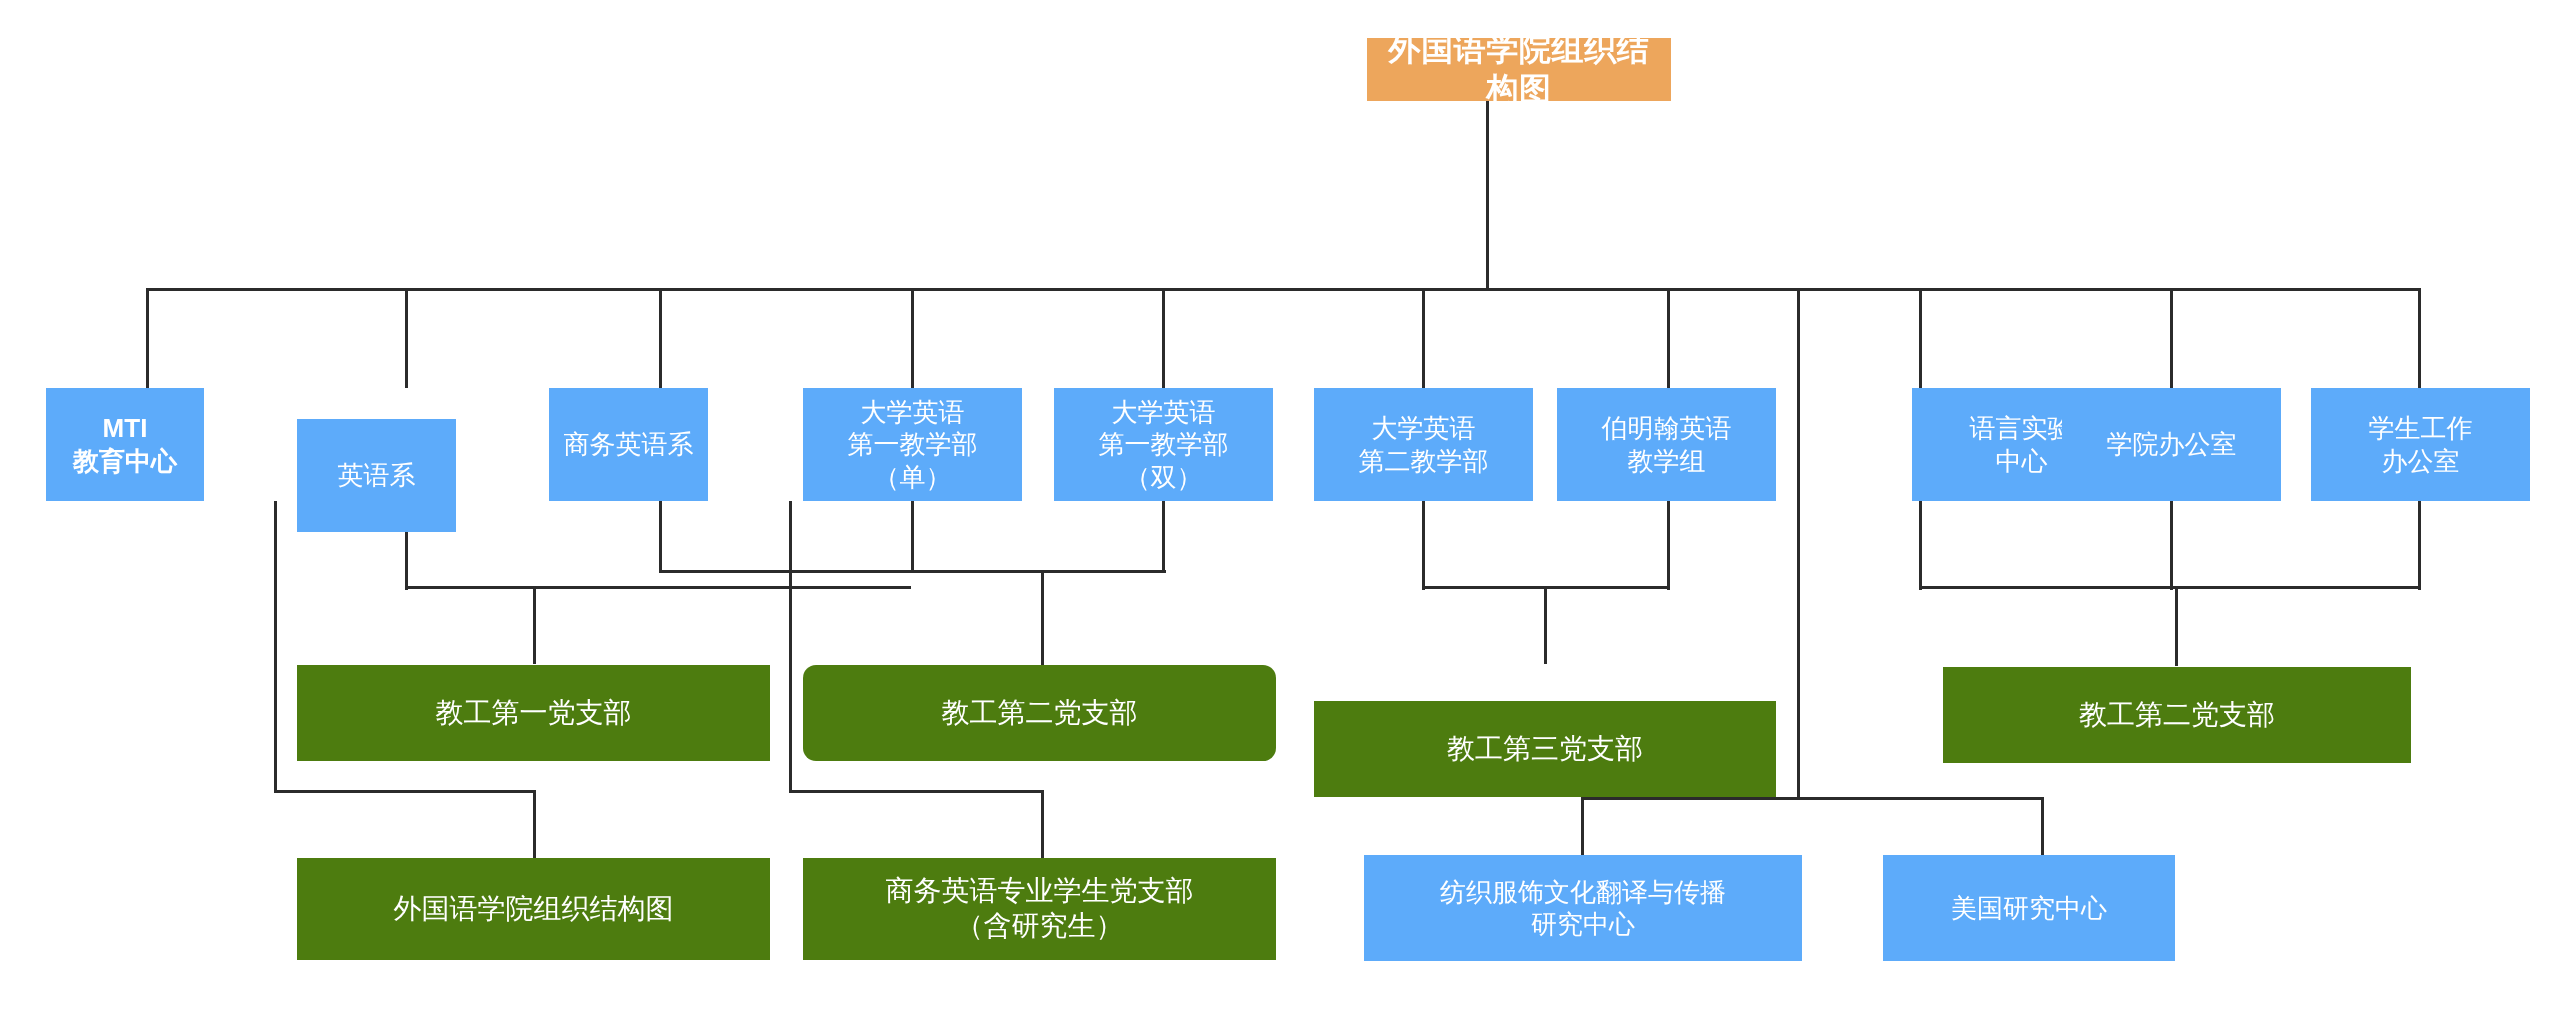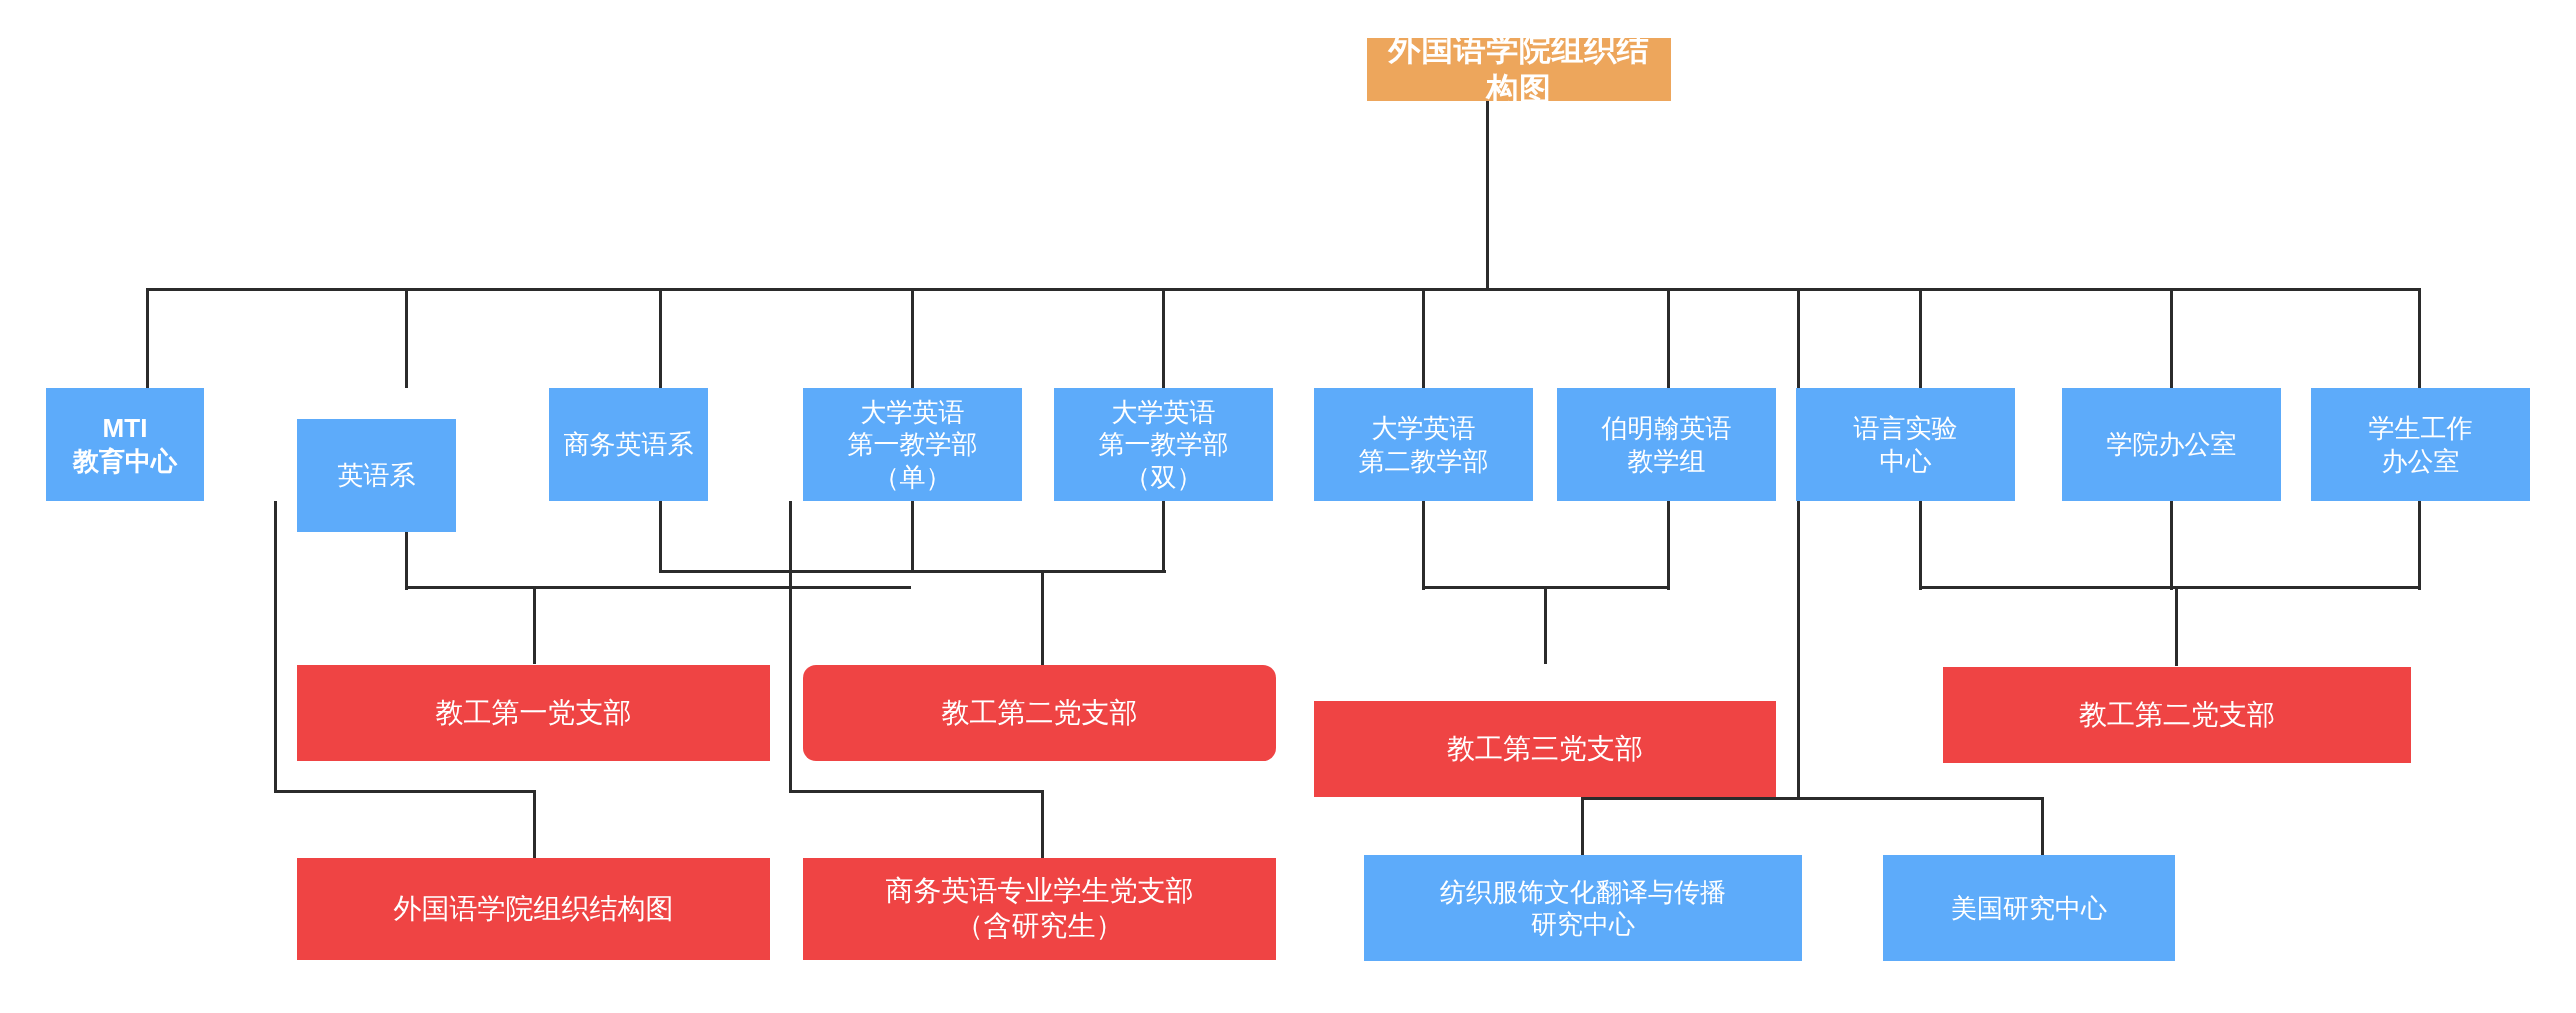--- a/index.html
+++ b/index.html
@@ -34,21 +34,21 @@
     background: #eda65c;
     font-weight: bold;
     font-size: 32px;
     letter-spacing: 0.6px;
   }
   .node.dept {
     background: #5dabfa;
     font-size: 26px;
   }
   .node.party {
-    background: #ef4444;
+    background: #4d7c0f;
     font-size: 28px;
   }
   .node.center {
     background: #5dabfa;
     font-size: 26px;
   }
   .conn {
     position: absolute;
     background: #2b2b2b;
     z-index: 1;
@@ -85,21 +85,21 @@
   <div class="node dept" style="left:803px; top:388px; width:219px; height:113px;">大学英语
 第一教学部
 （单）</div>
   <div class="node dept" style="left:1054px; top:388px; width:219px; height:113px;">大学英语
 第一教学部
 （双）</div>
   <div class="node dept" style="left:1314px; top:388px; width:219px; height:113px;">大学英语
 第二教学部</div>
   <div class="node dept" style="left:1557px; top:388px; width:219px; height:113px;">伯明翰英语
 教学组</div>
-  <div class="node dept" style="left:1796px; top:388px; width:219px; height:113px;">语言实验
+  <div class="node dept" style="left:1912px; top:388px; width:219px; height:113px;">语言实验
 中心</div>
   <div class="node dept" style="left:2062px; top:388px; width:219px; height:113px;">学院办公室</div>
   <div class="node dept" style="left:2311px; top:388px; width:219px; height:113px;">学生工作
 办公室</div>
 
   <div class="conn v" style="left:405px; top:501px; width:3px; height:89px;"></div>
   <div class="conn v" style="left:659px; top:501px; width:3px; height:71px;"></div>
   <div class="conn v" style="left:911px; top:501px; width:3px; height:71px;"></div>
   <div class="conn v" style="left:1162px; top:501px; width:3px; height:71px;"></div>
   <div class="conn v" style="left:1422px; top:501px; width:3px; height:89px;"></div>

